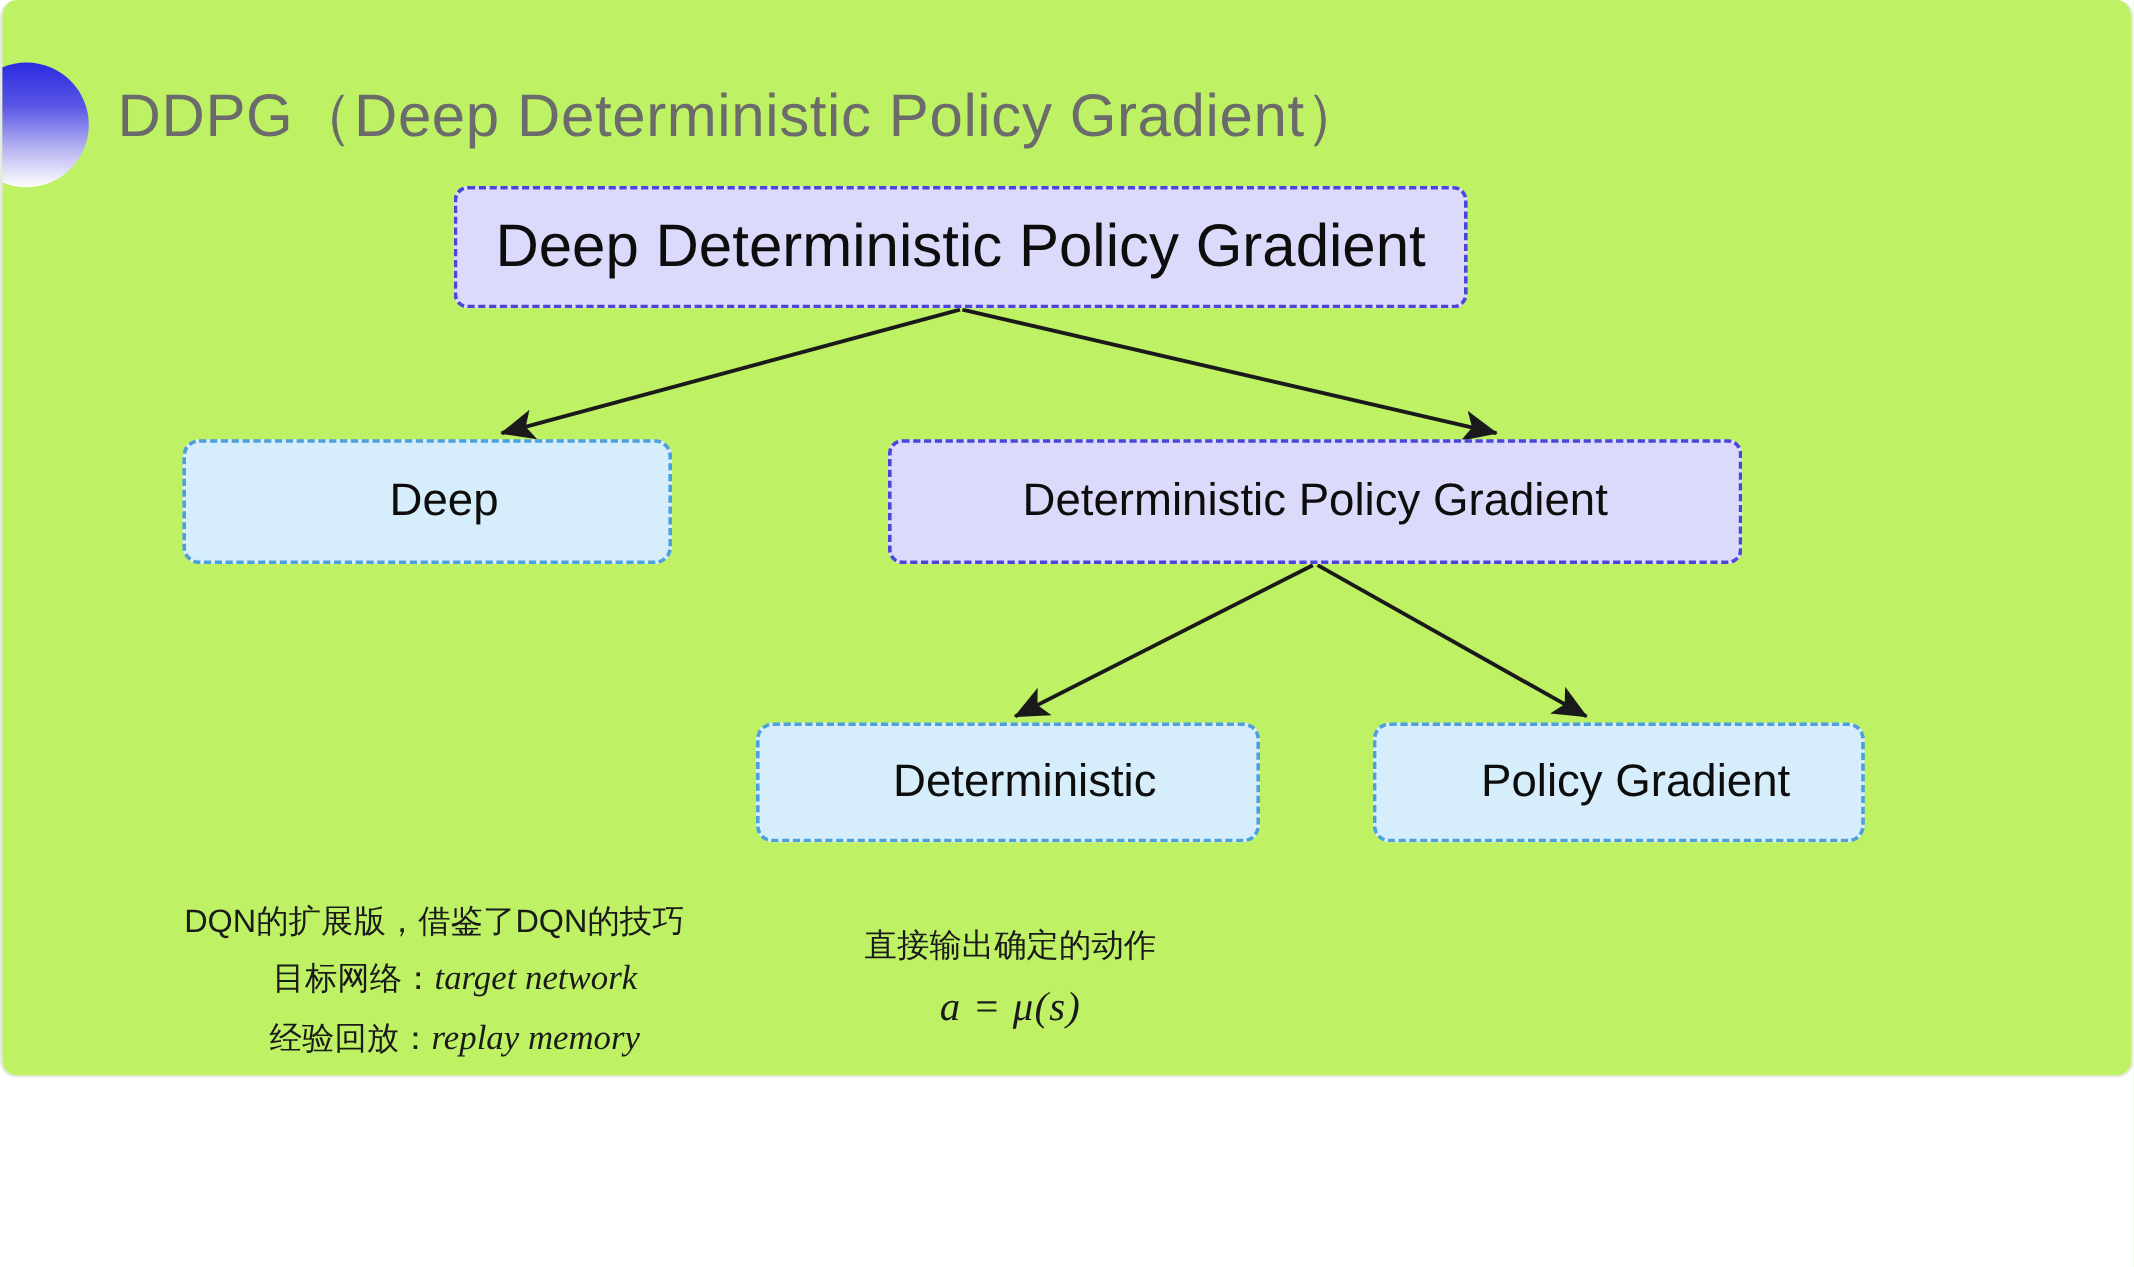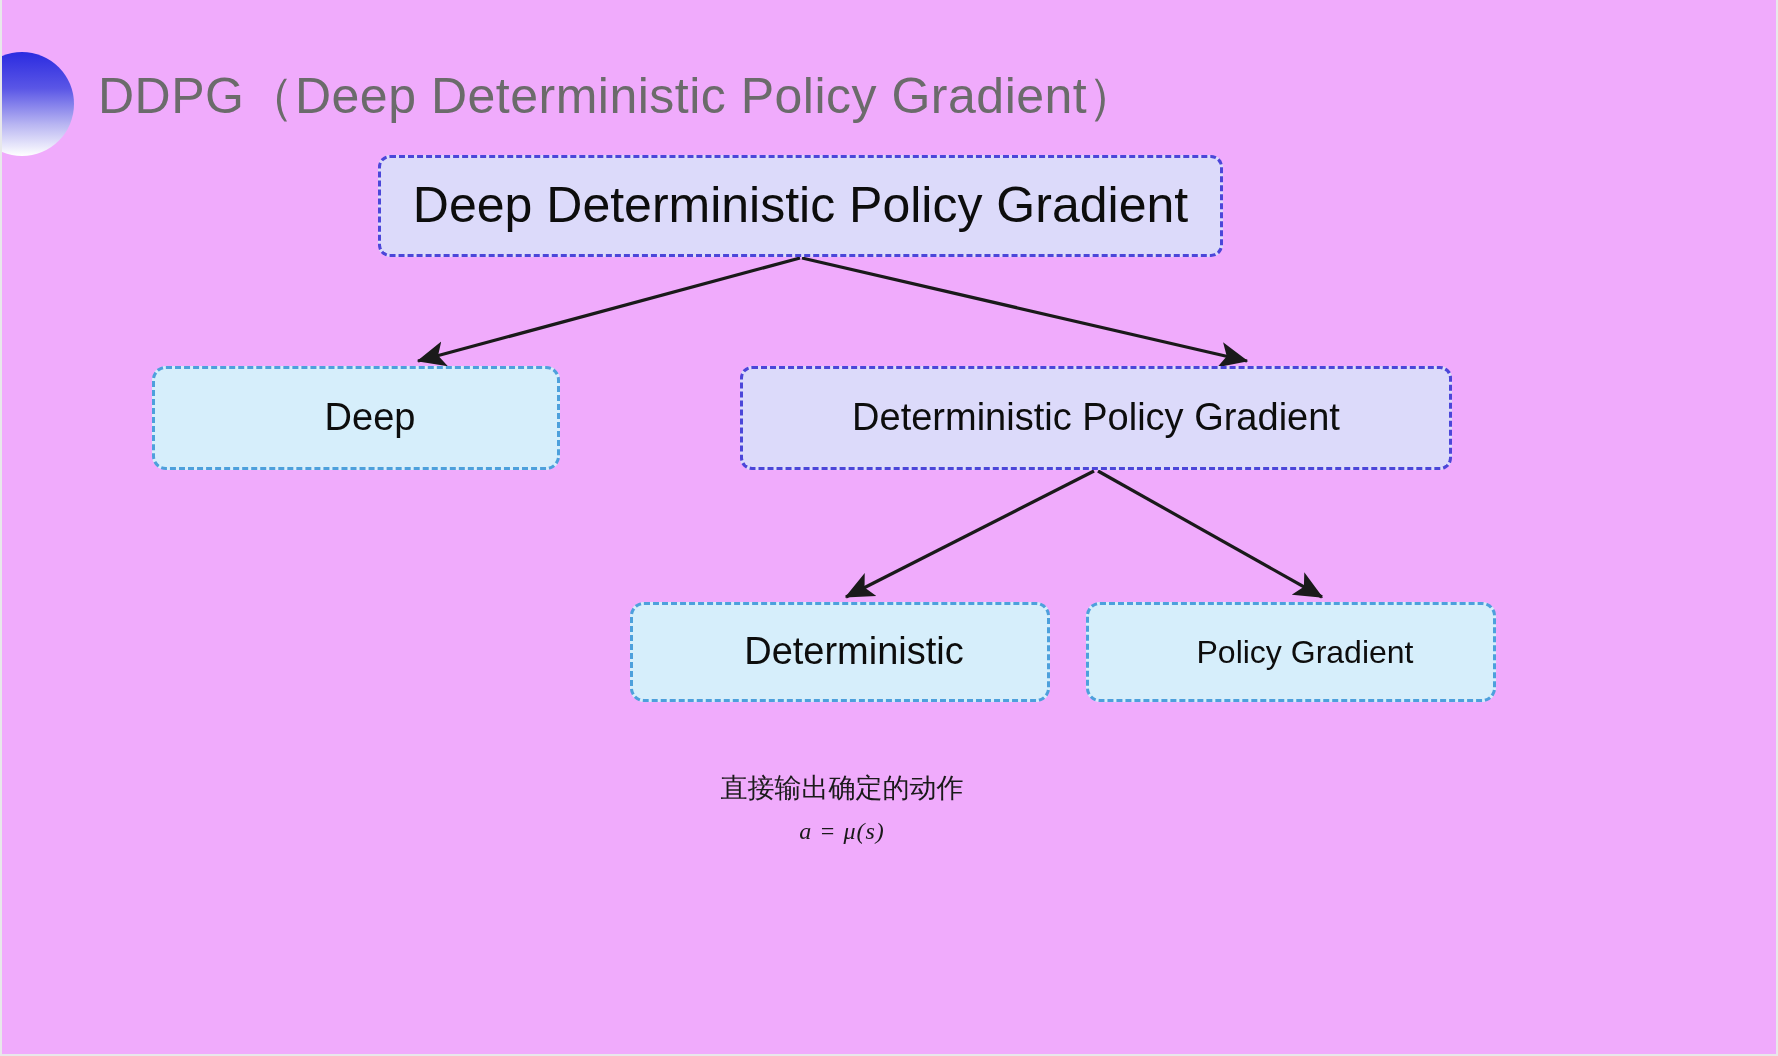--- a/index.html
+++ b/index.html
@@ -10,27 +10,28 @@
   body {
     width: 1778px;
     height: 1056px;
     font-family: "Liberation Sans", sans-serif;
     overflow: hidden;
   }
 
   #slide {
     position: relative;
     width: 1778px;
-    height: 1056px;
-    background: #f0abfc;
+    height: 898px;
+    background: #bef264;
     box-sizing: border-box;
     border-left: 2px solid #e8e8ea;
     border-right: 2px solid #e8e8ea;
     border-bottom: 2px solid #e8e8ea;
     overflow: hidden;
+    border-radius: 14px;
   }
 
   
   #title-deco {
     position: absolute;
     left: -32px;
     top: 52px;
     width: 104px;
     height: 104px;
     border-radius: 50%;
@@ -77,41 +78,41 @@
     background: #d6eefb;
     border: 3px dashed #4da0dc;
     border-radius: 14px;
     padding-left: 28px;
   }
 
   #node-root  { left: 376px; top: 155px;  width: 845px; height: 102px; font-size: 50px; }
   #node-deep  { left: 150px; top: 366px;  width: 408px; height: 104px; font-size: 38px; }
   #node-dpg   { left: 738px; top: 366px;  width: 712px; height: 104px; font-size: 38px; }
   #node-det   { left: 628px; top: 602px;  width: 420px; height: 100px; font-size: 38px; }
-  #node-pg    { left: 1084px; top: 602px; width: 410px; height: 100px; font-size: 32px; }
+  #node-pg    { left: 1142px; top: 602px; width: 410px; height: 100px; font-size: 38px; }
 
   
   .annot {
     position: absolute;
     text-align: center;
     color: #1a1a1a;
     font-size: 27px;
     line-height: 1.72;
     white-space: nowrap;
   }
   .annot .line { display: block; }
   .mathit {
     font-family: "Liberation Serif", "DejaVu Serif", serif;
     font-style: italic;
     font-size: 29px;
   }
   .mathformula {
     font-family: "Liberation Serif", "DejaVu Serif", serif;
     font-style: italic;
-    font-size: 24px;
+    font-size: 34px;
     letter-spacing: 1px;
   }
 
   #annot-deep { left: 90px;   top: 745px; width: 540px; }
   #annot-det  { left: 640px;  top: 765px; width: 400px; }
   #annot-pg   { left: 1118px; top: 765px; width: 396px; }
 
   
   #annot-deep .line.indent { padding-left: 34px; }
 </style>
@@ -143,20 +144,25 @@
   <div class="node purple" id="node-root">Deep Deterministic Policy Gradient</div>
 
   <div class="node blue" id="node-deep">Deep</div>
 
   <div class="node blue" id="node-det">Deterministic</div>
 
   <div class="node purple" id="node-dpg">Deterministic Policy Gradient</div>
 
   <div class="node blue" id="node-pg">Policy Gradient</div>
 
+  <div class="annot" id="annot-deep">
+    <span class="line">DQN的扩展版，借鉴了DQN的技巧</span>
+    <span class="line indent"><span>目标网络：</span><span class="mathit">target network</span></span>
+    <span class="line indent"><span>经验回放：</span><span class="mathit">replay memory</span></span>
+  </div>
 
   <div class="annot" id="annot-det">
     <span class="line">直接输出确定的动作</span>
     <span class="line mathformula">a = μ(s)</span>
   </div>
 
 
 </div>
 
 </body></html>

